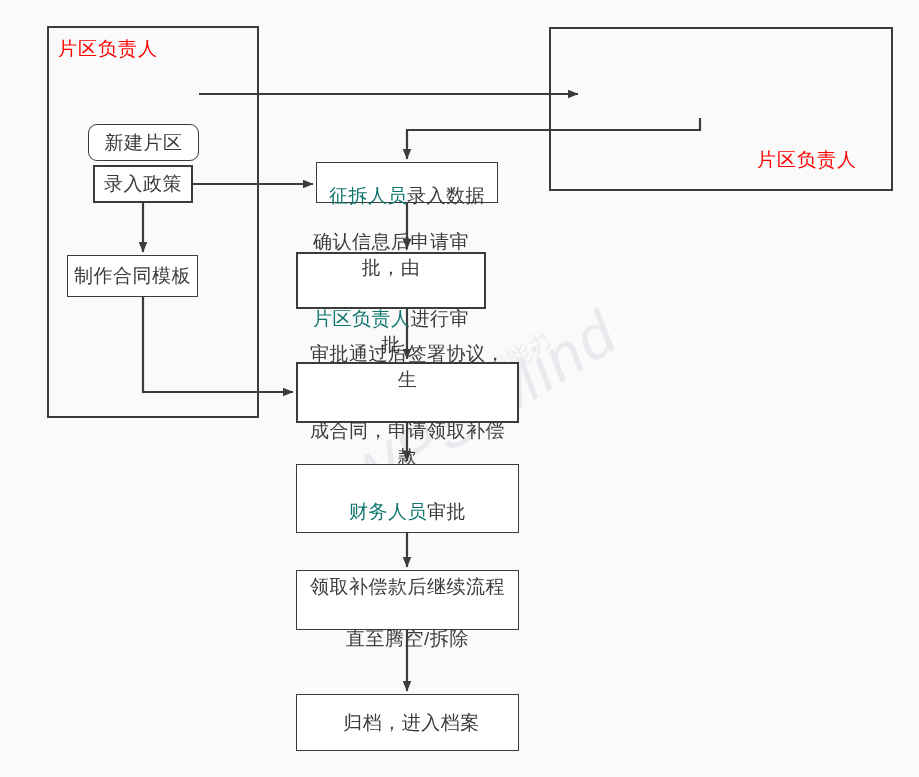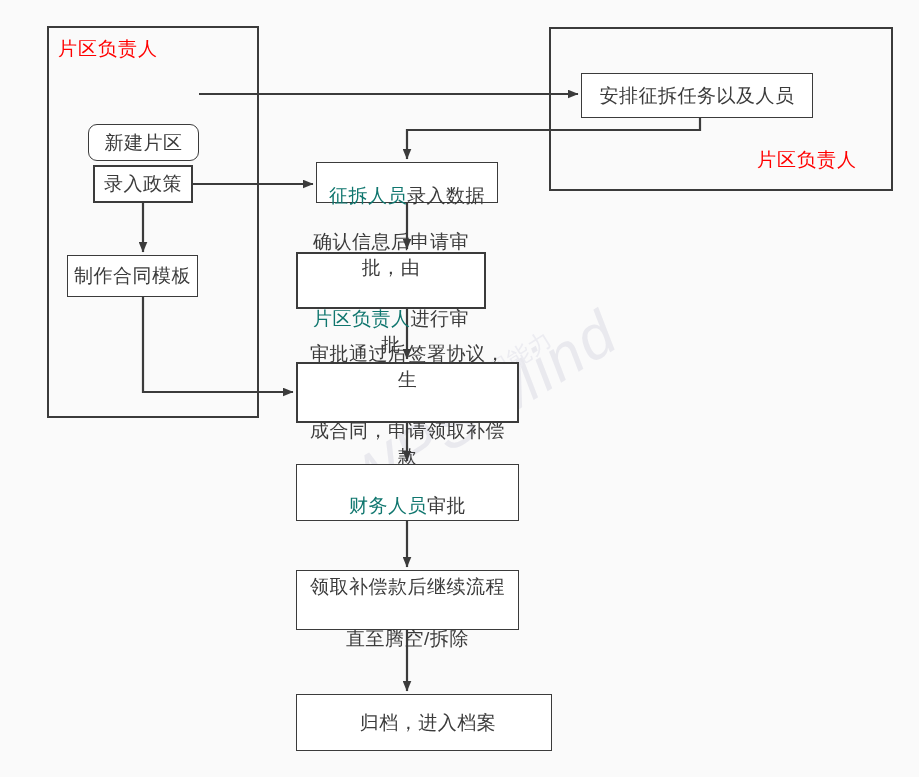--- a/index.html
+++ b/index.html
@@ -130,23 +130,20 @@
   </div>
 
   <div class="node" style="left:93px; top:165px; width:100px; height:38px;">
     <span class="txt">录入政策</span>
   </div>
 
   <div class="node thin" style="left:67px; top:255px; width:131px; height:42px;">
     <span class="txt">制作合同模板</span>
   </div>
 
-  <div class="node thin" style="left:581px; top:73px; width:232px; height:45px;">
-    <span class="txt">安排征拆任务以及人员</span>
-  </div>
 
   <div class="node thin" style="left:316px; top:162px; width:182px; height:41px;">
     <span class="txt">
       <span class="red">征拆人员</span><span>录入数据</span>
     </span>
   </div>
 
   <div class="node" style="left:296px; top:252px; width:190px; height:57px;">
     <span class="txt">
       <span>确认信息后申请审批，由</span><br>
@@ -154,30 +151,30 @@
     </span>
   </div>
 
   <div class="node" style="left:296px; top:362px; width:223px; height:61px;">
     <span class="txt">
       <span>审批通过后签署协议，生</span><br>
       <span>成合同，申请领取补偿款</span>
     </span>
   </div>
 
-  <div class="node thin" style="left:296px; top:464px; width:223px; height:57px;">
+  <div class="node thin" style="left:296px; top:464px; width:223px; height:69px;">
     <span class="txt">
       <span class="red">财务人员</span><span>审批</span>
     </span>
   </div>
 
   <div class="node thin" style="left:296px; top:570px; width:223px; height:60px;">
     <span class="txt">
       <span>领取补偿款后继续流程</span><br>
       <span>直至腾空/拆除</span>
     </span>
   </div>
 
-  <div class="node thin" style="left:296px; top:694px; width:256px; height:57px;padding-left:8px;">
+  <div class="node thin" style="left:296px; top:694px; width:223px; height:57px;padding-left:8px;">
     <span class="txt">归档，进入档案</span>
   </div>
 
 </div>
 
 </body></html>

